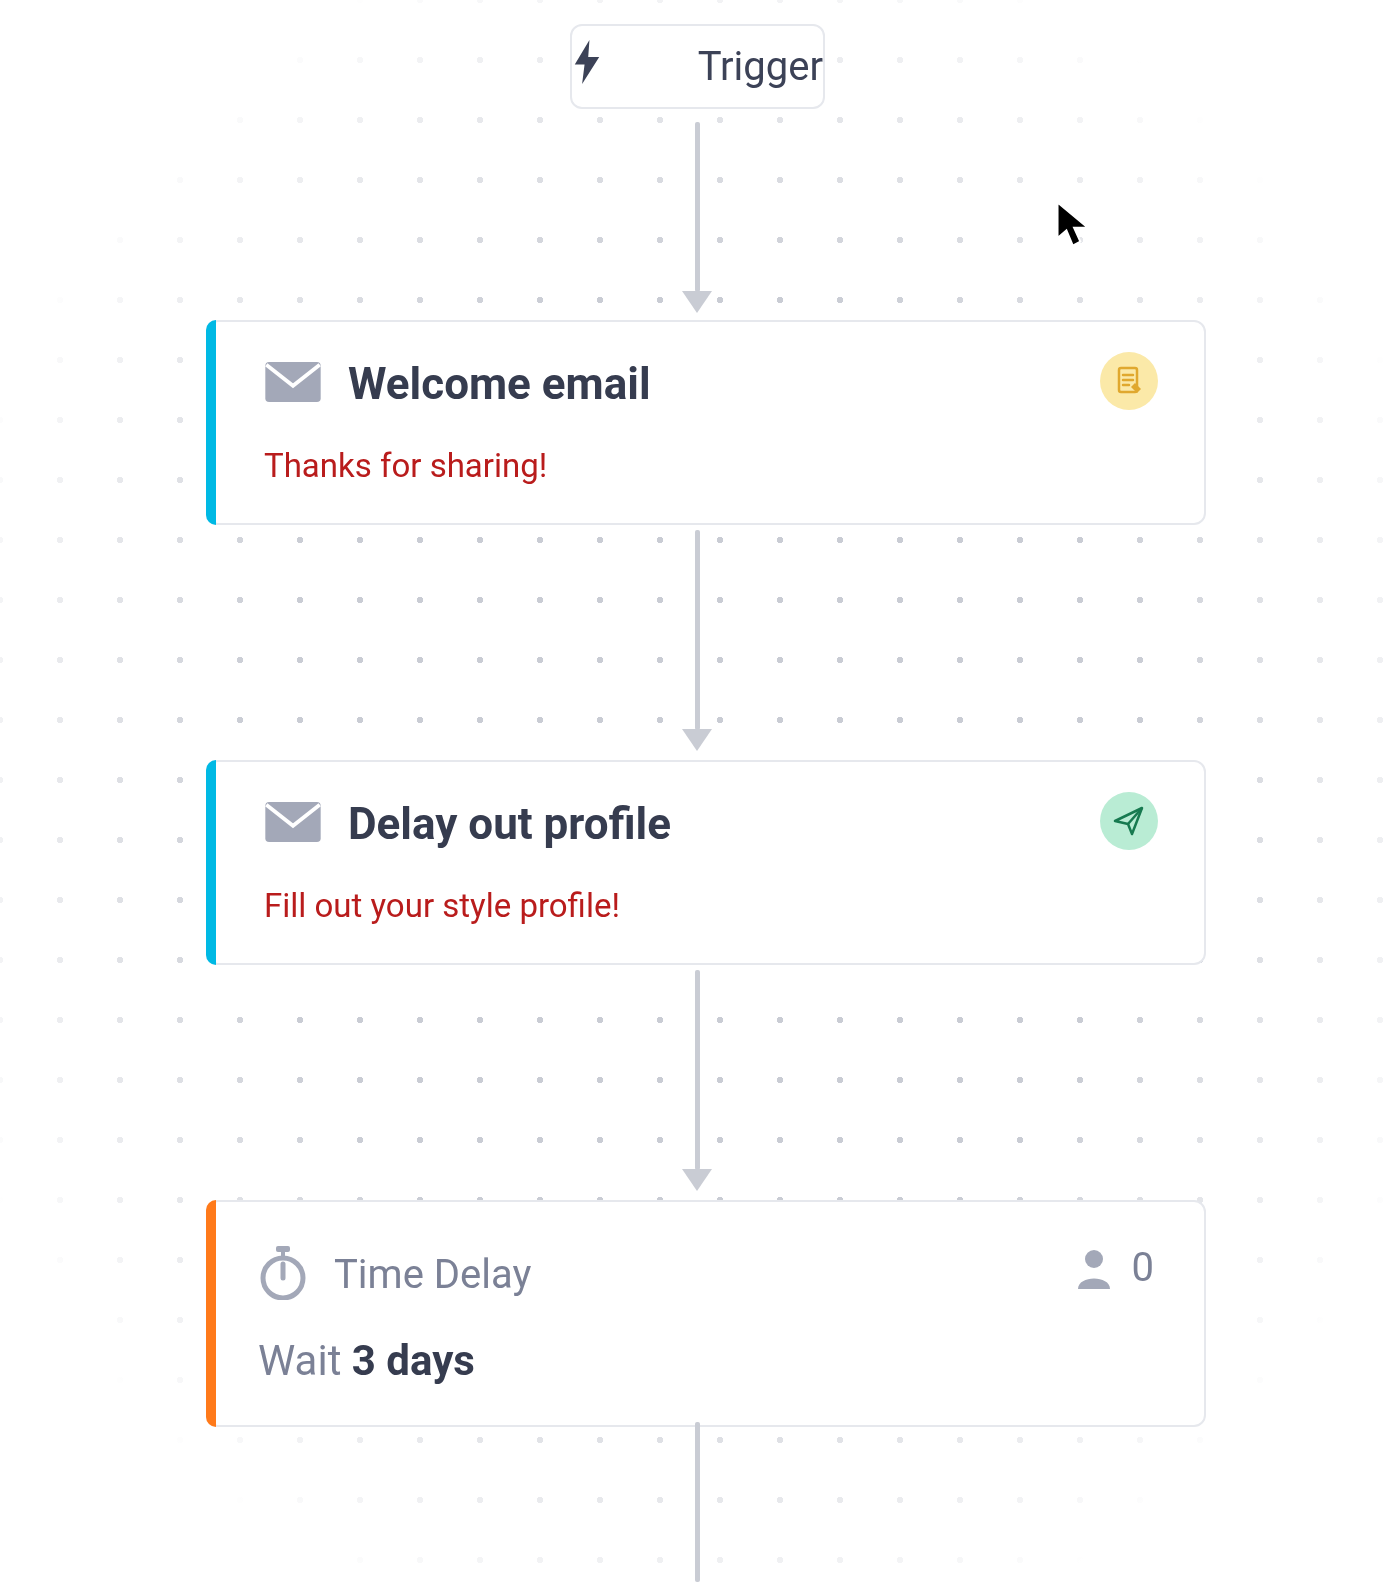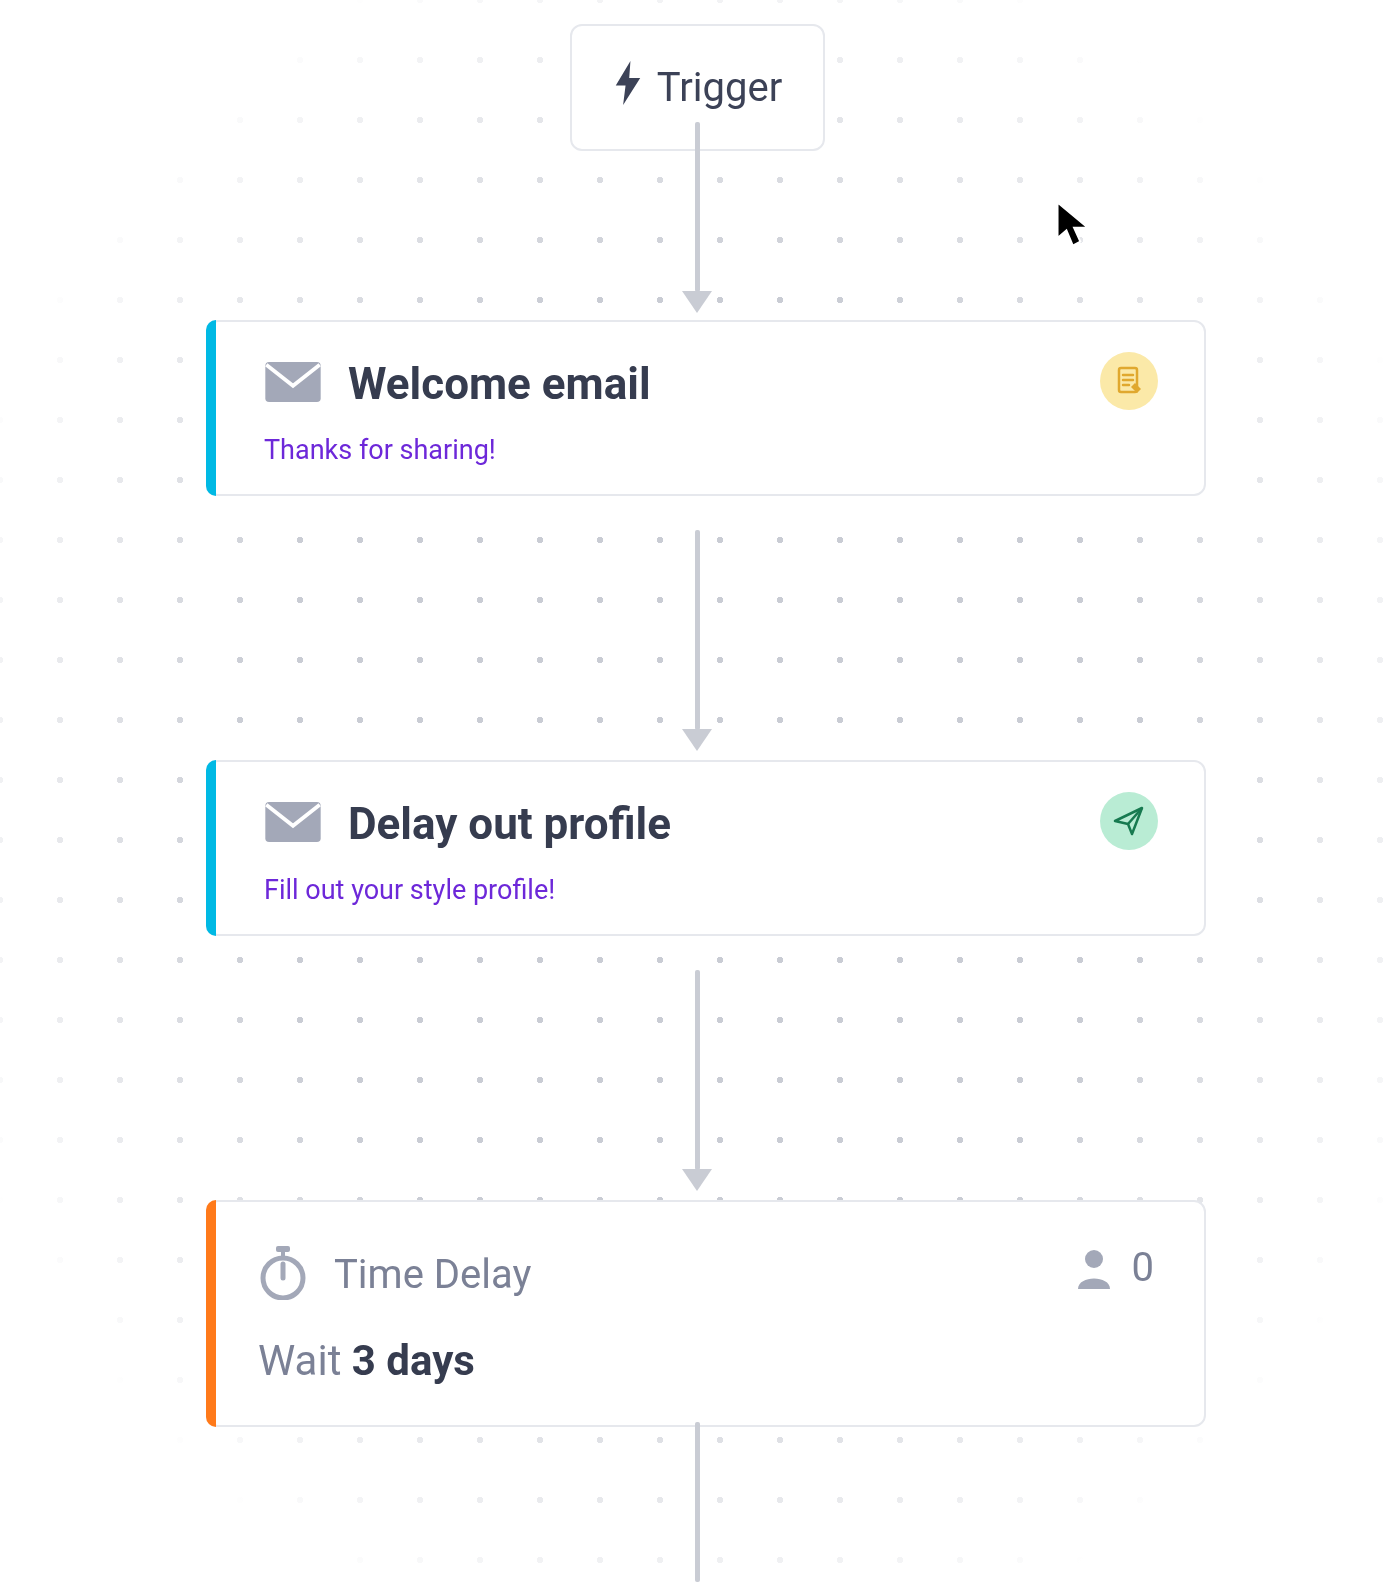--- a/index.html
+++ b/index.html
@@ -31,27 +31,27 @@
     height: 1582px;
     z-index: 2;
   }
 
   
   .trigger-node {
     position: absolute;
     top: 24px;
     left: 570px;
     width: 255px;
-    height: 127px;
+    height: 85px;
     border: 2px solid #e6e8ed;
     border-radius: 12px;
     background: #fff;
     display: flex;
     align-items: center;
-    justify-content: center;
+    justify-content: space-between;
     gap: 14px;
     font-size: 40px;
     color: #3c4257;
     cursor: pointer;
   }
   .trigger-node svg { width: 30px; height: 44px; fill: #3c4257; }
 
   
   .connector {
     position: absolute;
@@ -75,44 +75,44 @@
   }
 
   
   .card {
     position: absolute;
     width: 1000px;
     left: 206px;
     border: 2px solid #e6e8ed;
     border-radius: 12px;
     background: #fff;
-    padding: 36px 44px 28px 56px;
+    padding: 36px 44px 38px 56px;
     cursor: pointer;
   }
   .card .stripe {
     position: absolute;
     top: -2px; bottom: -2px; left: -2px;
     width: 10px;
     border-radius: 12px 0 0 12px;
   }
   .card .row1 {
     display: flex;
     align-items: center;
     gap: 26px;
     position: relative;
   }
   .card .title {
     font-size: 44px;
     font-weight: 700;
     color: #363c4f;
   }
   .card .subtitle {
-    font-size: 27px;
-    color: #6d28d9;
-    margin-top: 24px;
+    font-size: 33px;
+    color: #b91c1c;
+    margin-top: 36px;
   }
   .card .badge {
     position: absolute;
     right: 2px;
     top: -6px;
     width: 58px; height: 58px;
     border-radius: 50%;
     display: flex;
     align-items: center;
     justify-content: center;

